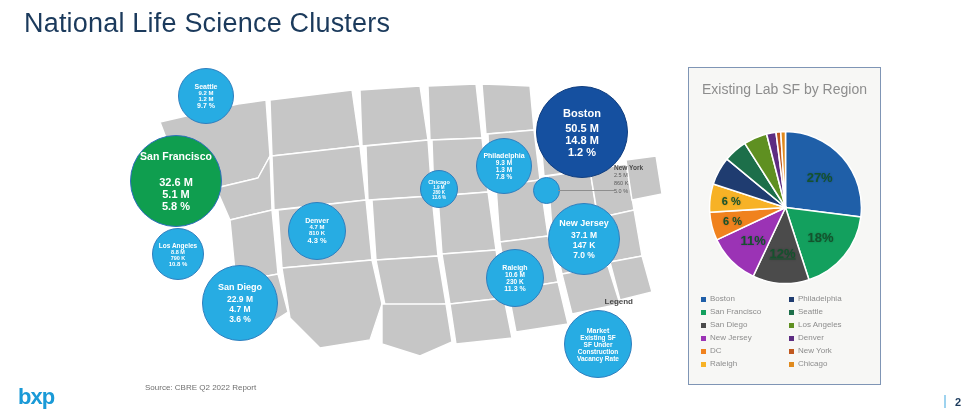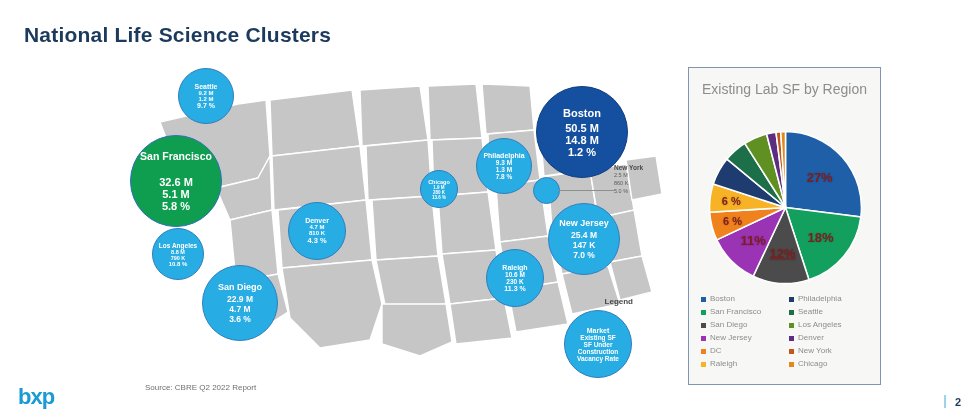--- a/index.html
+++ b/index.html
@@ -7,24 +7,24 @@
   body{
     width:975px;height:418px;
     background:#ffffff;
     font-family:"Liberation Sans", sans-serif;
     overflow:hidden;position:relative;
   }
   .slide{position:absolute;inset:0;}
 
   
   .slide-title{
-    position:absolute;left:24px;top:18px;
-    font-size:21px;line-height:34px;
+    position:absolute;left:24px;top:6px;
+    font-size:27px;line-height:34px;
     color:#1b3a5c;letter-spacing:.2px;
-    font-weight:700;white-space:nowrap;
+    font-weight:400;white-space:nowrap;
   }
 
   
   .map-area{position:absolute;left:120px;top:60px;width:560px;height:330px;}
   .usmap{position:absolute;left:0;top:0;width:560px;height:300px;}
 
   
   .bub{
     position:absolute;border-radius:50%;
     display:flex;flex-direction:column;align-items:center;justify-content:center;
@@ -78,21 +78,21 @@
     color:#8d8d8d;font-weight:400;
   }
   .pie-wrap{position:absolute;left:19px;top:62px;width:155px;height:155px;}
   .pie-legend{
     position:absolute;left:12px;top:225px;width:172px;
     display:grid;grid-template-columns:1fr 1fr;gap:1px 4px;
   }
   .pl-item{display:flex;align-items:center;gap:4px;font-size:8px;color:#8d8d8d;line-height:12px;}
   .pl-sw{width:5px;height:5px;display:inline-block;flex:0 0 5px;}
   .pct{
-    position:absolute;color:#7f1d1d;font-weight:bold;font-size:13px;
+    position:absolute;color:#14532d;font-weight:bold;font-size:13px;
     text-shadow:0 0 2px rgba(0,0,0,.25);
   }
   .pct.sm{font-size:11px;}
 </style>
 </head>
 <body>
 
 <div class="slide">
 
   <div class="slide-title">National Life Science Clusters</div>
@@ -188,21 +188,21 @@
       <div class="nm" style="font-size:11px;">Boston</div>
       <div class="v" style="font-size:11px;margin-top:3px;">50.5 M</div>
       <div class="v" style="font-size:11px;">14.8 M</div>
       <div class="v" style="font-size:11px;">1.2 %</div>
     </div>
 
     <div class="bub cyan" style="left:413px;top:117px;width:27px;height:27px;"></div>
 
     <div class="bub cyan" style="left:428px;top:143px;width:72px;height:72px;">
       <div class="nm" style="font-size:9px;">New Jersey</div>
-      <div class="v" style="font-size:8.5px;margin-top:2px;">25.4 M</div>
+      <div class="v" style="font-size:8.5px;margin-top:2px;">37.1 M</div>
       <div class="v" style="font-size:8.5px;">147 K</div>
       <div class="v" style="font-size:8.5px;">7.0 %</div>
     </div>
 
 
     <div class="bub cyan" style="left:366px;top:189px;width:58px;height:58px;">
       <div class="nm" style="font-size:7px;">Raleigh</div>
       <div class="v" style="font-size:6.5px;">10.6 M</div>
       <div class="v" style="font-size:6.5px;">230 K</div>
       <div class="v" style="font-size:7px;">11.3 %</div>

